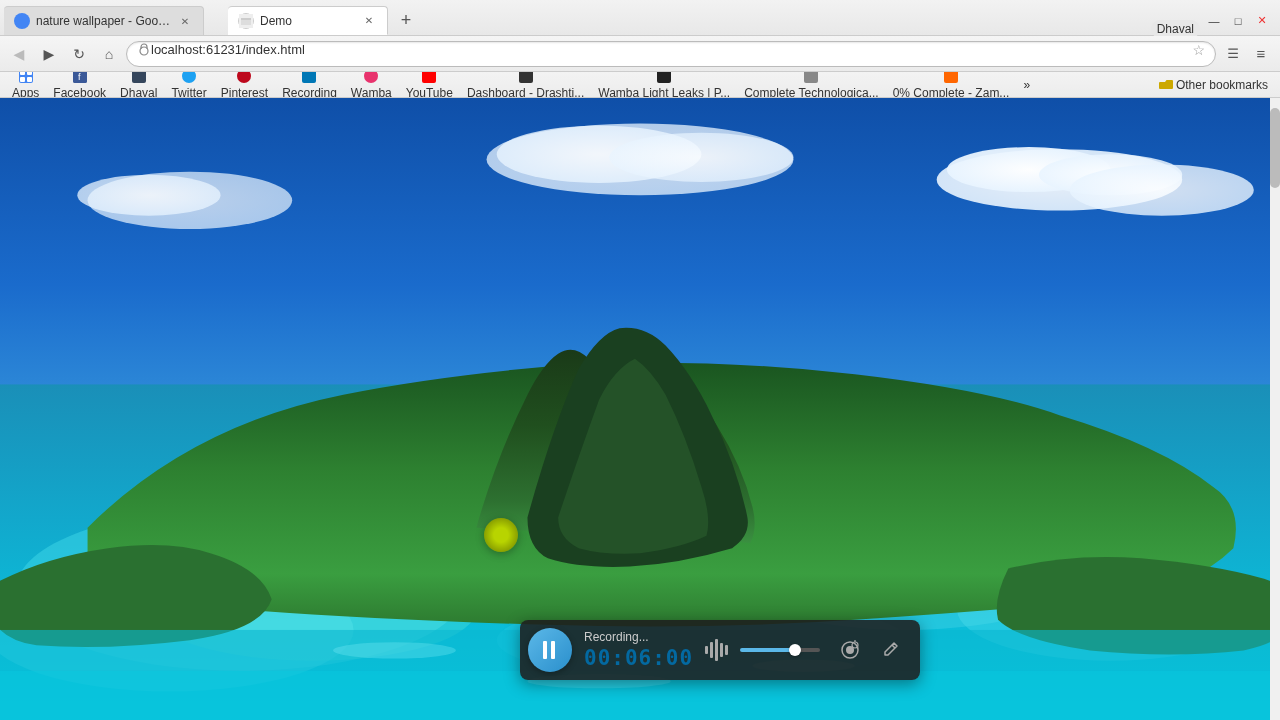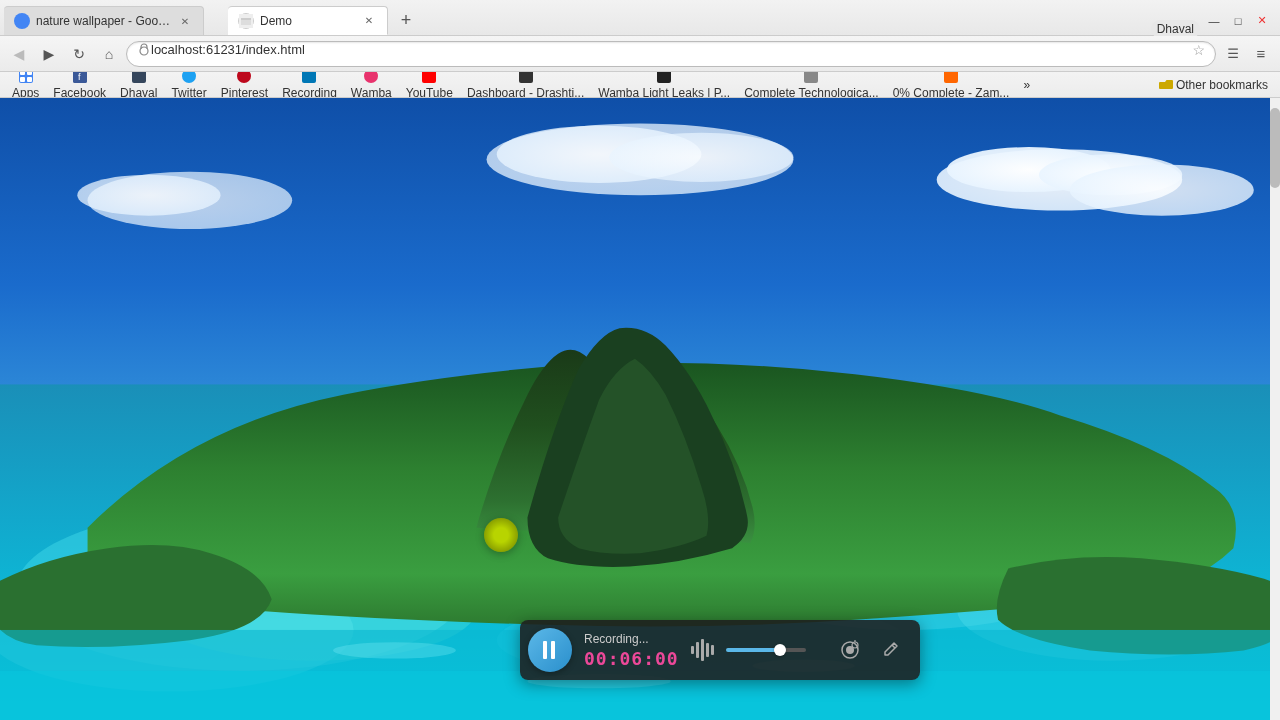--- a/index.html
+++ b/index.html
@@ -309,23 +309,23 @@
       gap: 2px;
     }
 
     .recording-label {
       font-size: 12px;
       color: #ccc;
       font-family: Arial, sans-serif;
     }
 
     .recording-time {
-      font-size: 18px;
+      font-size: 21px;
       font-weight: bold;
-      color: #ec4899;
+      color: #0369a1;
       font-family: monospace;
       letter-spacing: 1px;
     }
 
     .audio-bars {
       display: flex;
       align-items: center;
       gap: 2px;
       height: 24px;
     }

